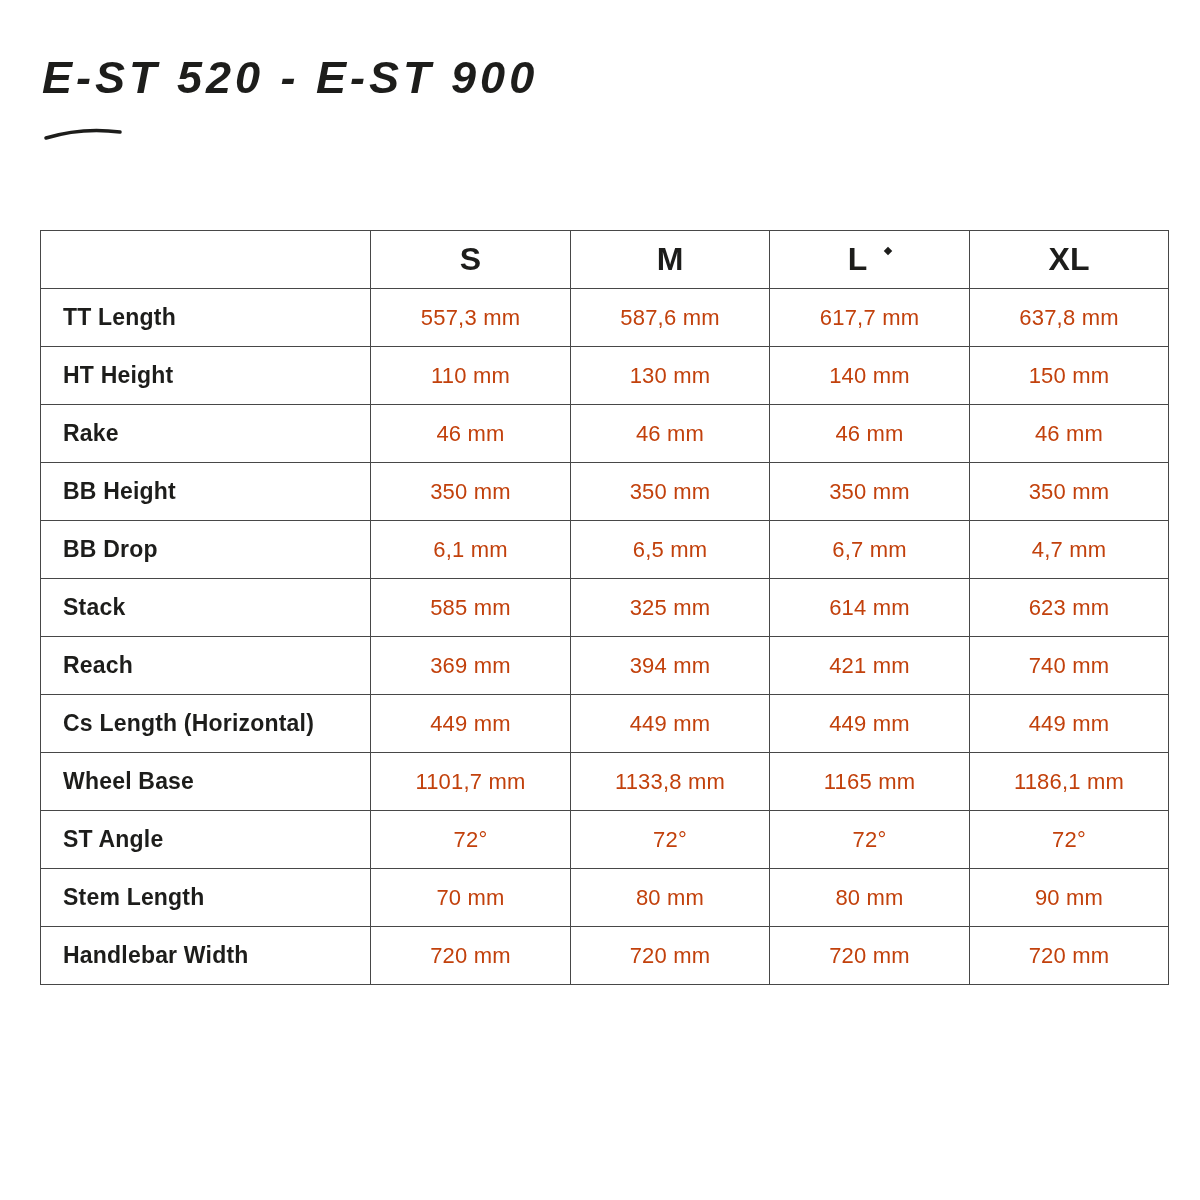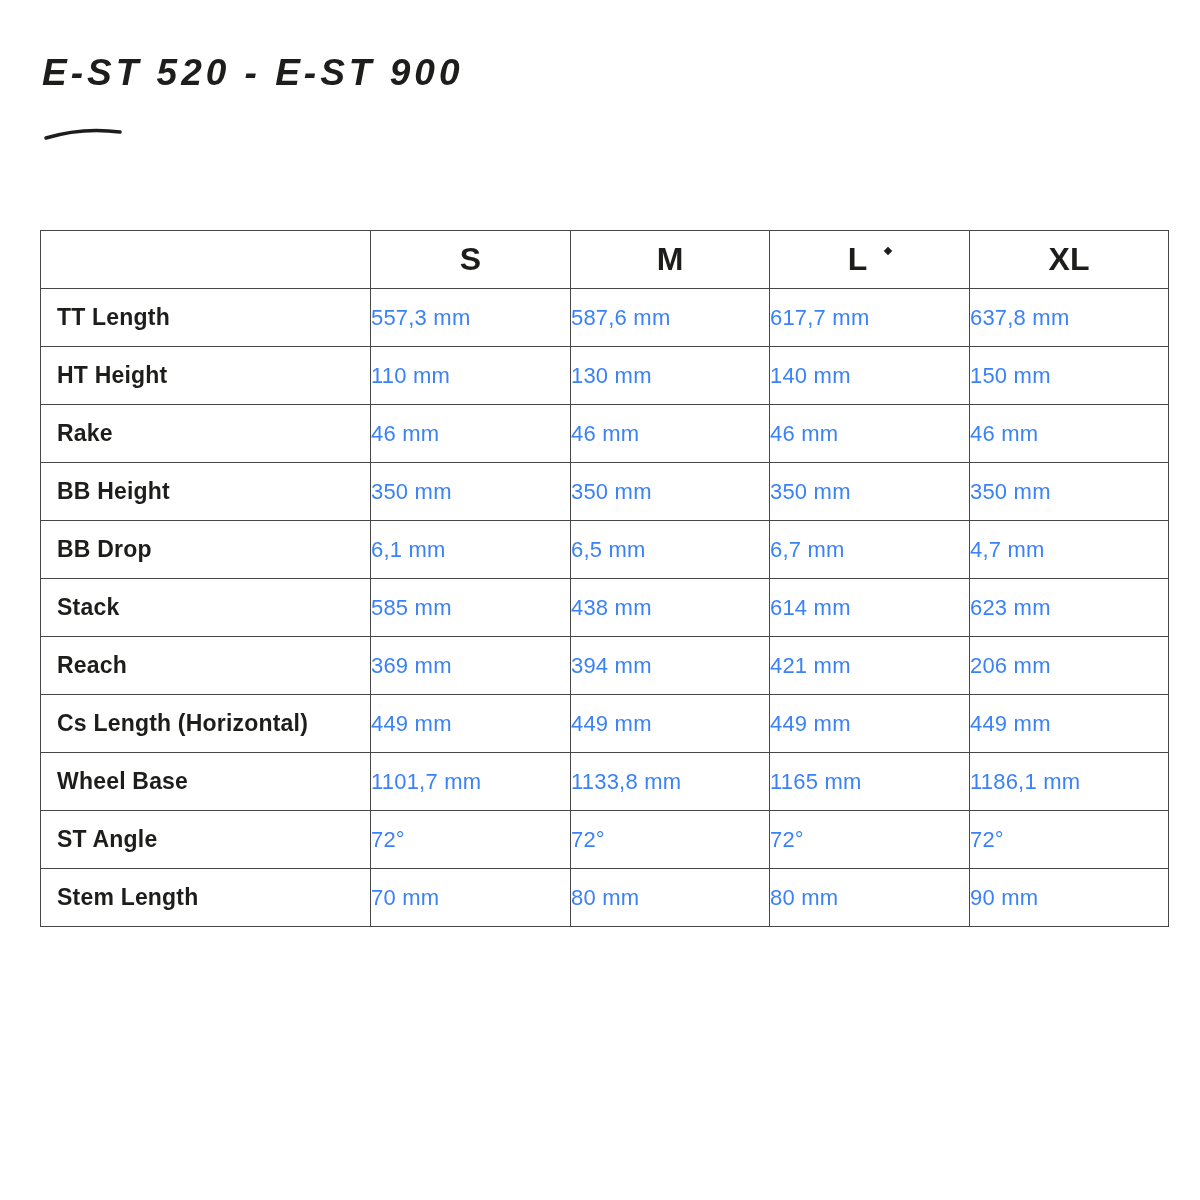--- a/index.html
+++ b/index.html
@@ -10,21 +10,21 @@
     position: relative;
     overflow: hidden;
   }
   .page-title {
     position: absolute;
     left: 42px;
     top: 52px;
     font-family: "Liberation Sans", sans-serif;
     font-style: italic;
     font-weight: bold;
-    font-size: 37px;
+    font-size: 45px;
     letter-spacing: 4px;
     color: #1d1d1b;
     white-space: nowrap;
   }
   .title-underline {
     position: absolute;
     left: 42px;
     top: 122px;
     width: 82px;
     height: 22px;
@@ -54,30 +54,31 @@
     display: inline-block;
     width: 6px;
     height: 6px;
     background: #1d1d1b;
     transform: rotate(45deg);
     margin-left: 18px;
     margin-bottom: 16px;
   }
   td.row-label {
     text-align: left;
-    padding-left: 16px;
+    padding-left: 22px;
     font-size: 23px;
     font-weight: bold;
     color: #1d1d1b;
     letter-spacing: 0.2px;
   }
   td.row-value {
+    text-align: center;
     font-size: 22px;
     font-weight: normal;
-    color: #3b82f6;
+    color: #c2410c;
     letter-spacing: 0.2px;
   }
 </style>
 </head>
 <body>
 
 <h1 class="page-title">E-ST 520 - E-ST 900</h1>
 
 <svg class="title-underline" viewBox="0 0 82 22">
   <path d="M4 16 Q 40 5 78 10" fill="none" stroke="#1d1d1b" stroke-width="3.5" stroke-linecap="round"></path>
@@ -147,31 +148,31 @@
     <td class="row-label">BB Drop</td>
     <td class="row-value">6,1 mm</td>
     <td class="row-value">6,5 mm</td>
     <td class="row-value">6,7 mm</td>
     <td class="row-value">4,7 mm</td>
   </tr>
 
   <tr>
     <td class="row-label">Stack</td>
     <td class="row-value">585 mm</td>
-    <td class="row-value">438 mm</td>
+    <td class="row-value">325 mm</td>
     <td class="row-value">614 mm</td>
     <td class="row-value">623 mm</td>
   </tr>
 
   <tr>
     <td class="row-label">Reach</td>
     <td class="row-value">369 mm</td>
     <td class="row-value">394 mm</td>
     <td class="row-value">421 mm</td>
-    <td class="row-value">206 mm</td>
+    <td class="row-value">740 mm</td>
   </tr>
 
   <tr>
     <td class="row-label">Cs Length (Horizontal)</td>
     <td class="row-value">449 mm</td>
     <td class="row-value">449 mm</td>
     <td class="row-value">449 mm</td>
     <td class="row-value">449 mm</td>
   </tr>
 
@@ -193,14 +194,21 @@
 
 
   <tr>
     <td class="row-label">Stem Length</td>
     <td class="row-value">70 mm</td>
     <td class="row-value">80 mm</td>
     <td class="row-value">80 mm</td>
     <td class="row-value">90 mm</td>
   </tr>
 
+  <tr>
+    <td class="row-label">Handlebar Width</td>
+    <td class="row-value">720 mm</td>
+    <td class="row-value">720 mm</td>
+    <td class="row-value">720 mm</td>
+    <td class="row-value">720 mm</td>
+  </tr>
 </tbody>
 </table>
 
 </body></html>

